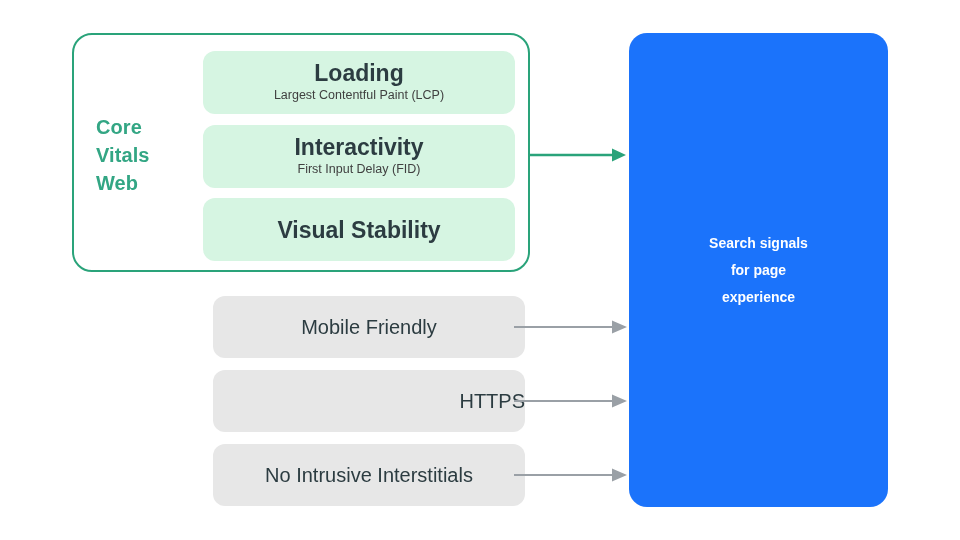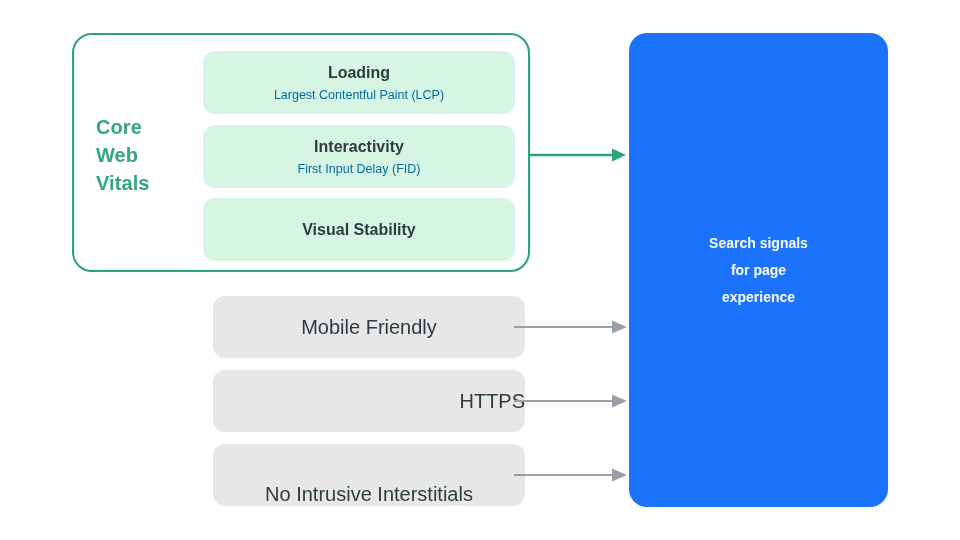--- a/index.html
+++ b/index.html
@@ -50,26 +50,26 @@
     background: #D6F5E2;
     border-radius: 12px;
     display: flex;
     flex-direction: column;
     align-items: center;
     justify-content: center;
     box-sizing: border-box;
   }
   .chip-title {
     color: #2C3C41;
-    font-size: 16px;
+    font-size: 23px;
     font-weight: bold;
     line-height: 24px;
   }
   .chip-sub {
-    color: #0369a1;
+    color: #404040;
     font-size: 12.5px;
     line-height: 17px;
     margin-top: 2px;
   }
   #chip-0 { top: 51px;  height: 63px; }
   #chip-1 { top: 125px; height: 63px; }
   #chip-2 { top: 198px; height: 63px; }
 
   
   .greybox {
@@ -84,21 +84,21 @@
     justify-content: center;
     box-sizing: border-box;
   }
   .greybox-label {
     color: #2C3C41;
     font-size: 20px;
     line-height: 24px;
   }
   #greybox-0 { top: 296px; }
   #greybox-1 { top: 370px; justify-content: flex-end; }
-  #greybox-2 { top: 444px; align-items: flex-end; }
+  #greybox-2 { top: 444px; }
 
   
   .arrow {
     position: absolute;
     height: 24px;
   }
   .arrow svg { display: block; overflow: visible; }
   #arrow-green { left: 528px; top: 143px; width: 100px; }
   #arrow-grey-0 { left: 514px; top: 315px; width: 114px; }
   #arrow-grey-1 { left: 514px; top: 389px; width: 114px; }
@@ -130,22 +130,22 @@
 </style>
 </head>
 <body>
 
 <div id="canvas">
 
   <div class="cwv-group"></div>
 
   <div class="cwv-label">
     <div>Core</div>
+    <div>Vitals</div>
     <div>Web</div>
-    <div>Vitals</div>
   </div>
 
   <div class="chip" id="chip-0">
     <div class="chip-title">Loading</div>
     <div class="chip-sub">Largest Contentful Paint (LCP)</div>
   </div>
 
   <div class="chip" id="chip-1">
     <div class="chip-title">Interactivity</div>
     <div class="chip-sub">First Input Delay (FID)</div>

